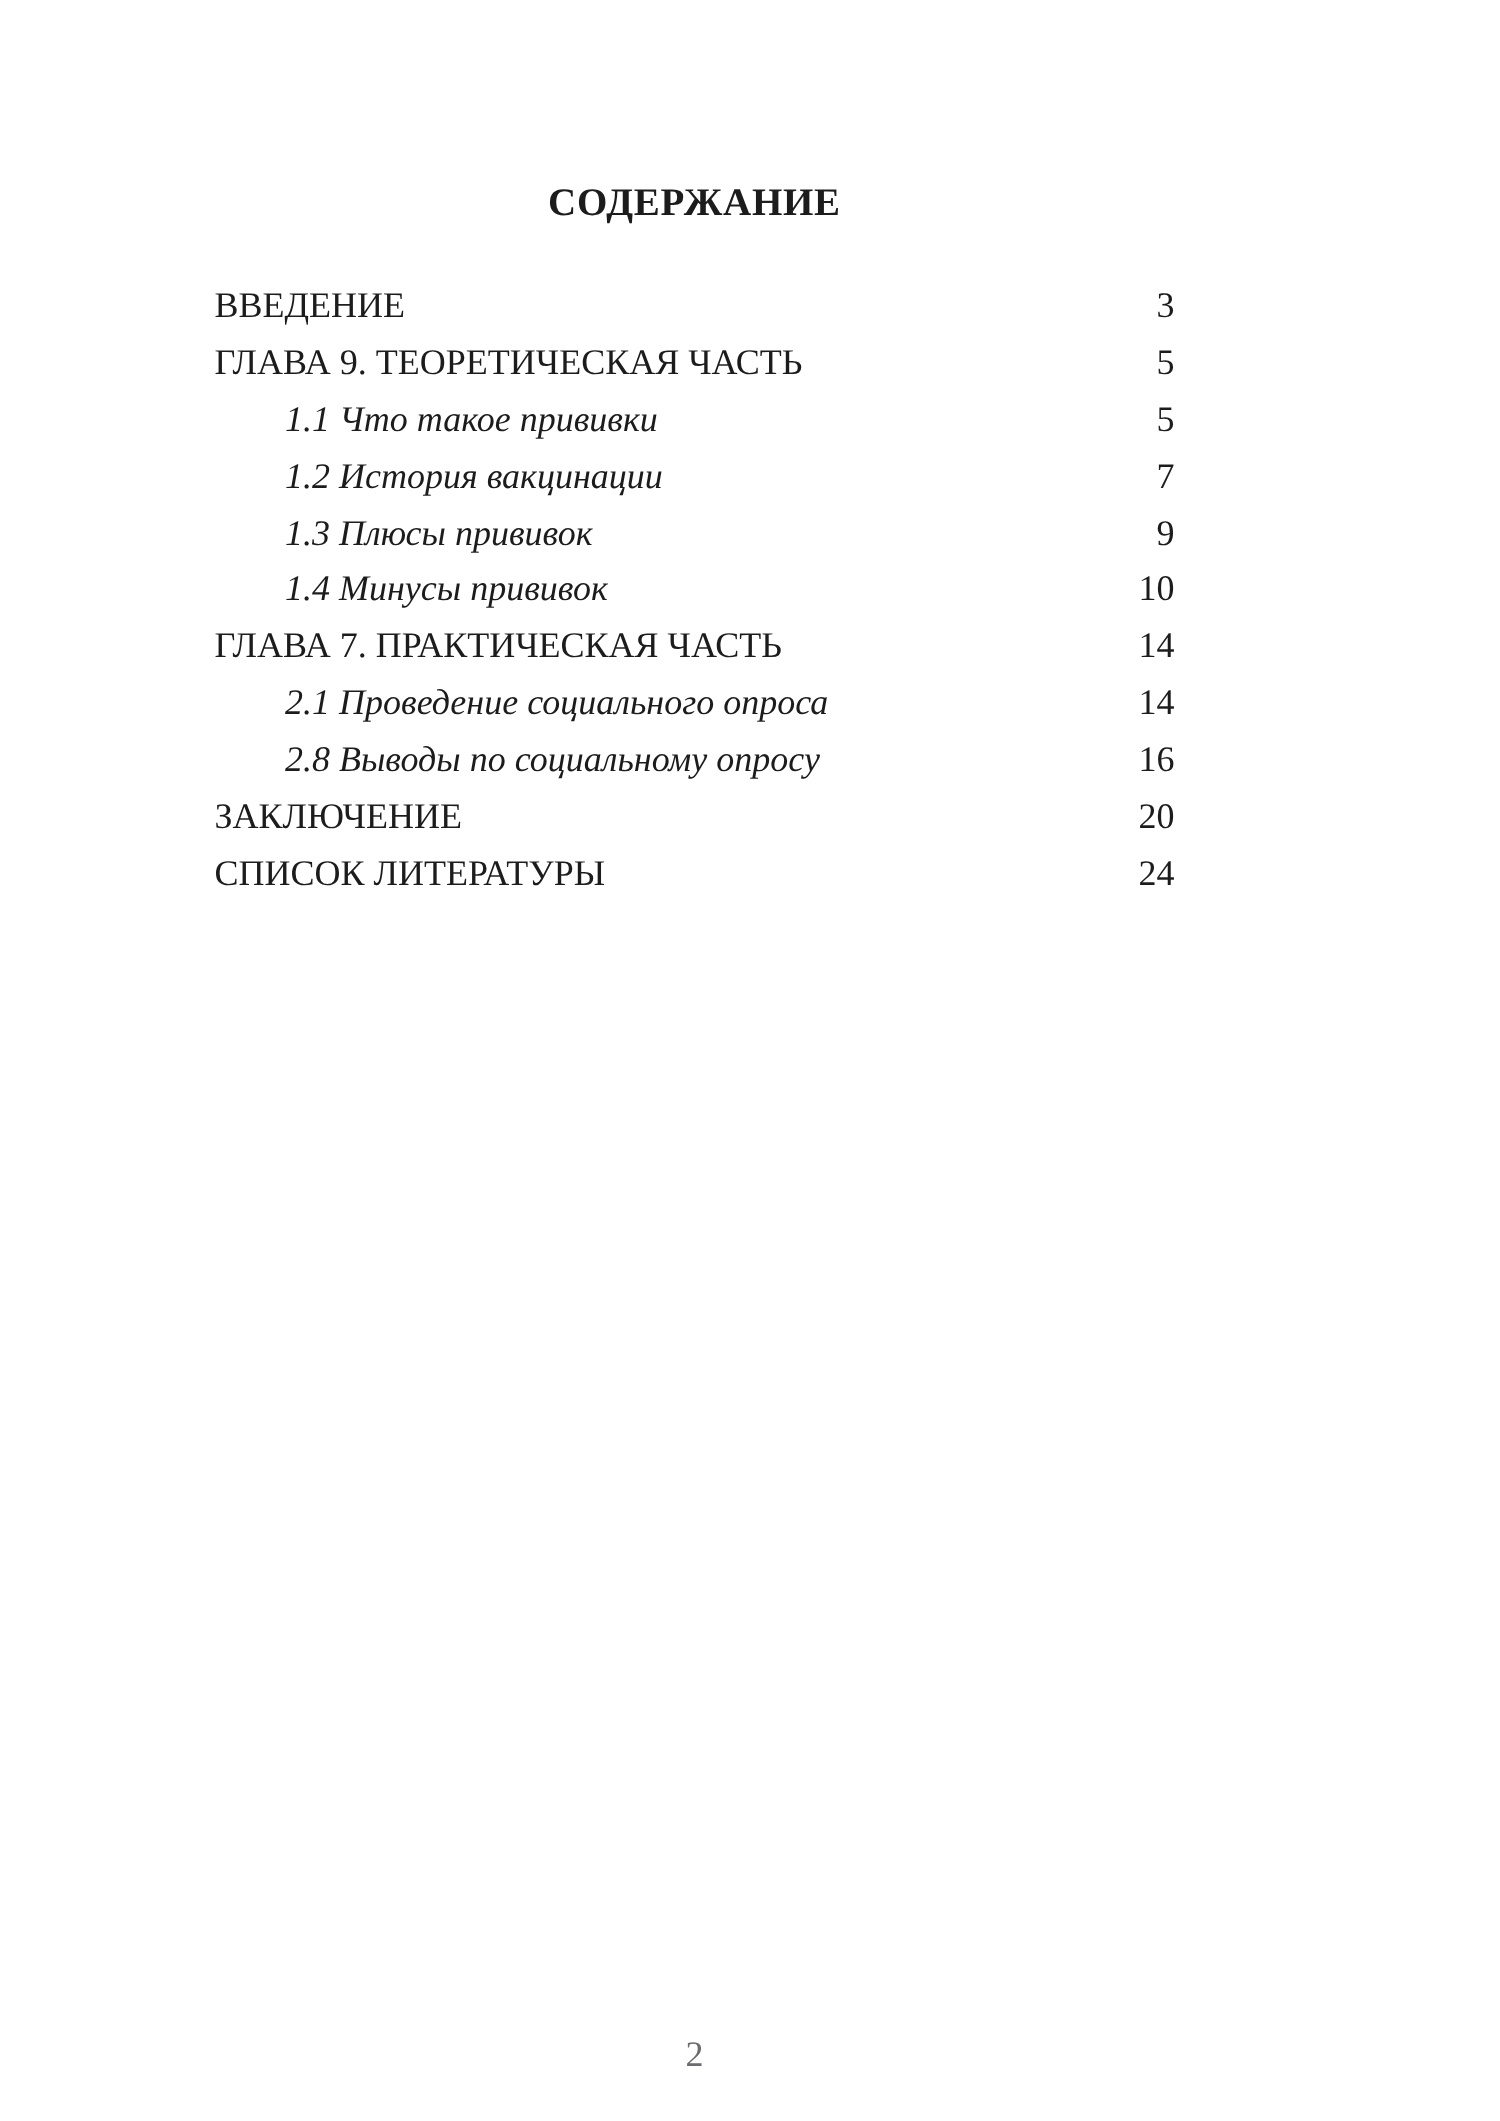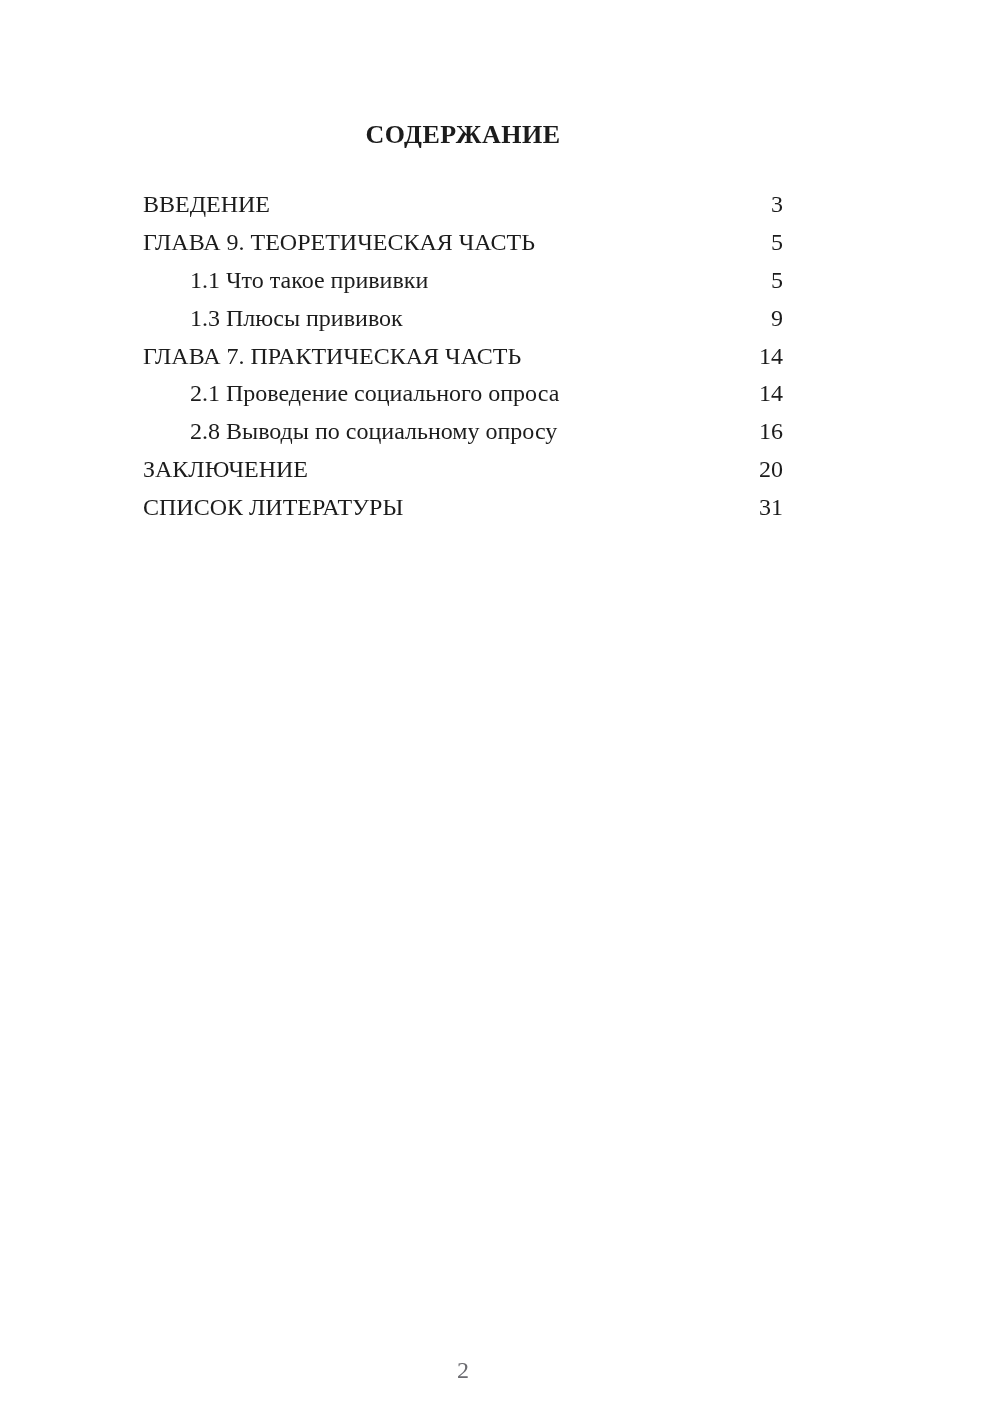--- a/index.html
+++ b/index.html
@@ -38,20 +38,21 @@
     display: flex;
     align-items: center;
     justify-content: flex-end;
     height: 37.9px;
     font-size: 24px;
     line-height: 37.9px;
     white-space: nowrap;
   }
   .toc-row.level-1 .toc-label {
     padding-left: 47px;
+    font-style: italic;
   }
   .toc-label {
     flex: 1 1 auto;
     overflow: hidden;
   }
   .toc-page {
     flex: 0 0 auto;
     text-align: right;
     padding-left: 16px;
   }
@@ -79,39 +80,47 @@
   </div>
       <div class="toc-row level-0">
     <span class="toc-label">ГЛАВА 9. ТЕОРЕТИЧЕСКАЯ ЧАСТЬ</span>
     <span class="toc-page">5</span>
   </div>
       <div class="toc-row level-1">
     <span class="toc-label">1.1 Что такое прививки</span>
     <span class="toc-page">5</span>
   </div>
       <div class="toc-row level-1">
+    <span class="toc-label">1.2 История вакцинации</span>
+    <span class="toc-page">7</span>
+  </div>
+      <div class="toc-row level-1">
     <span class="toc-label">1.3 Плюсы прививок</span>
     <span class="toc-page">9</span>
+  </div>
+      <div class="toc-row level-1">
+    <span class="toc-label">1.4 Минусы прививок</span>
+    <span class="toc-page">10</span>
   </div>
       <div class="toc-row level-0">
     <span class="toc-label">ГЛАВА 7. ПРАКТИЧЕСКАЯ ЧАСТЬ</span>
     <span class="toc-page">14</span>
   </div>
       <div class="toc-row level-1">
     <span class="toc-label">2.1 Проведение социального опроса</span>
     <span class="toc-page">14</span>
   </div>
       <div class="toc-row level-1">
     <span class="toc-label">2.8 Выводы по социальному опросу</span>
     <span class="toc-page">16</span>
   </div>
       <div class="toc-row level-0">
     <span class="toc-label">ЗАКЛЮЧЕНИЕ</span>
     <span class="toc-page">20</span>
   </div>
       <div class="toc-row level-0">
     <span class="toc-label">СПИСОК ЛИТЕРАТУРЫ</span>
-    <span class="toc-page">31</span>
+    <span class="toc-page">24</span>
   </div>
     </div>
 
   <div class="footer-num">2</div>
 </div>
 
 </body></html>

